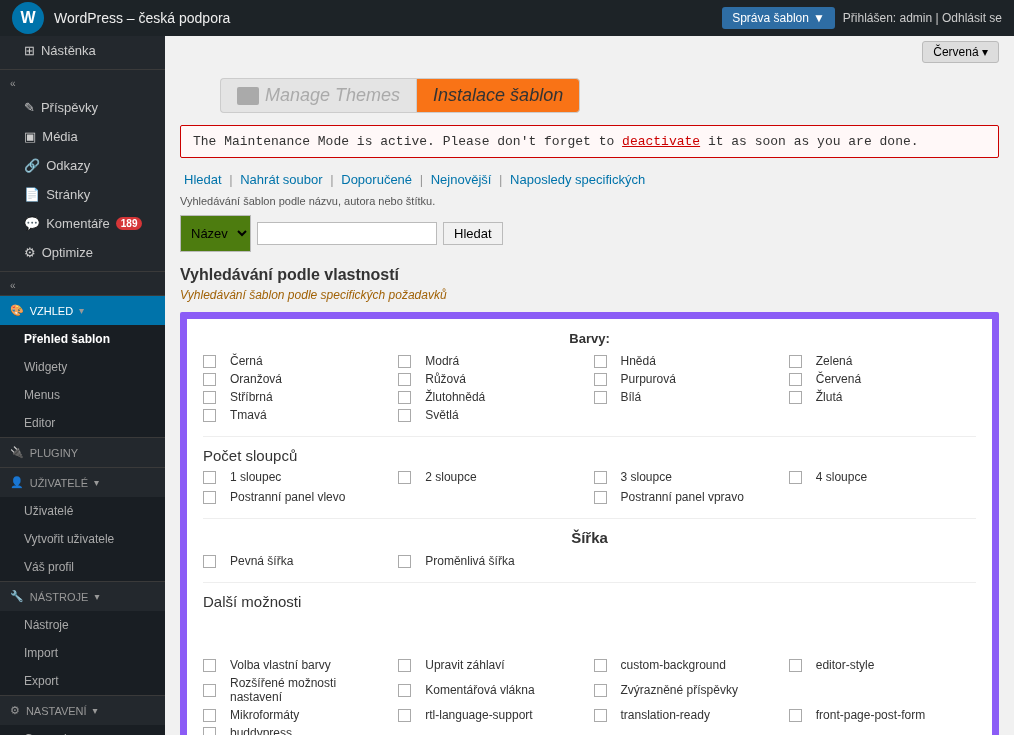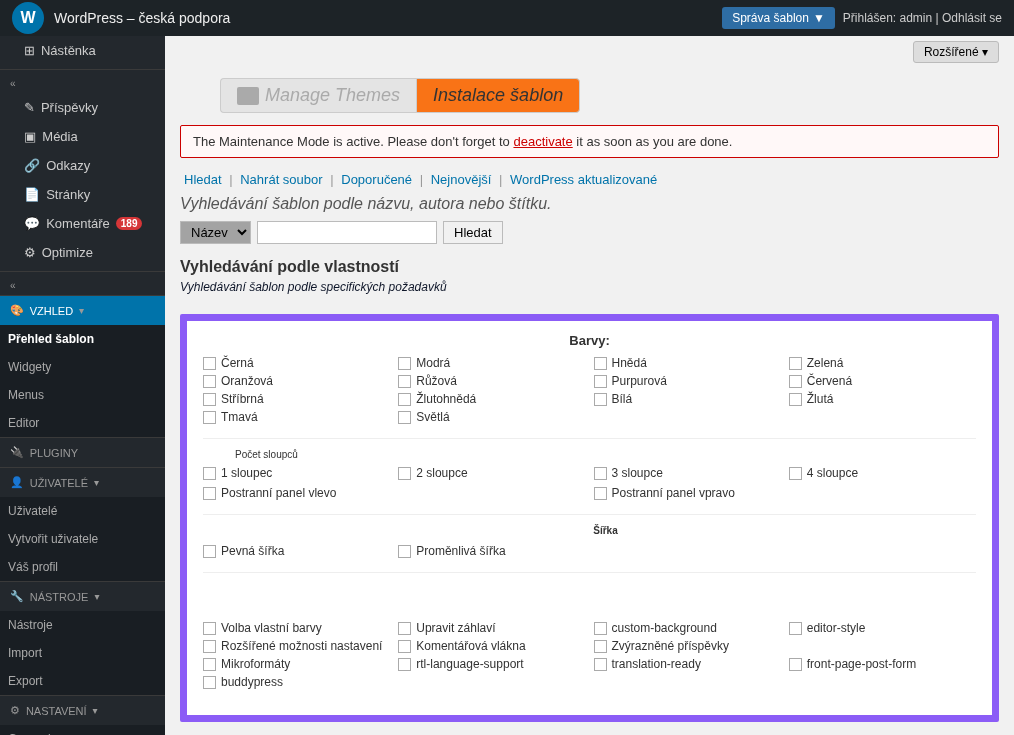--- a/index.html
+++ b/index.html
@@ -67,21 +67,21 @@
       background: #d63638;
       color: #fff;
       border-radius: 10px;
       padding: 1px 5px;
       font-size: 10px;
       font-weight: bold;
     }
     .sidebar-divider { border: none; border-top: 1px solid #3a3a3a; margin: 4px 0; }
     .collapse-arrow { color: #999; font-size: 10px; }
     .sidebar-submenu { background: #191e23; }
-    .sidebar-submenu .sidebar-item { color: #aaa; font-size: 12px; padding-left: 8px; }
+    .sidebar-submenu .sidebar-item { color: #aaa; font-size: 12px; padding-left: 24px; }
     .sidebar-submenu .sidebar-item.active { color: #fff; font-weight: bold; }
 
     
     #main {
       flex: 1;
       padding: 0;
       background: #f1f1f1;
     }
     #main-inner { padding: 10px 15px; }
 
@@ -110,32 +110,33 @@
 
     
     #alert-box {
       background: #fff8f8;
       border: 1px solid #cc0000;
       padding: 8px 12px;
       margin-bottom: 14px;
       font-size: 13px;
       color: #333;
       border-radius: 2px;
+      font-family: Liberation Mono, monospace;
     }
     #alert-box a { color: #cc0000; }
 
     
     #search-bar {
       margin-bottom: 8px;
       font-size: 13px;
     }
     #search-bar a { color: #0073aa; text-decoration: none; margin: 0 4px; }
     #search-bar .sep { color: #999; }
 
-    #search-hint { font-style: italic; color: #555; margin-bottom: 8px; font-size: 16px; }
+    #search-hint { color: #555; margin-bottom: 8px; font-size: 11px; }
 
     #search-row { display: flex; align-items: center; gap: 6px; margin-bottom: 14px; }
     #search-select {
       padding: 3px 6px;
       border: 1px solid #bbb;
       background: #fff;
       font-size: 13px;
     }
     #search-input {
       padding: 3px 6px;
@@ -147,38 +148,38 @@
       padding: 3px 10px;
       background: #f1f1f1;
       border: 1px solid #bbb;
       cursor: pointer;
       font-size: 13px;
     }
 
     
     #properties-section { margin-top: 6px; }
     #properties-title { font-size: 16px; font-weight: bold; margin-bottom: 4px; }
-    #properties-hint { font-style: italic; color: #0f172a; font-size: 12px; margin-bottom: 20px; }
+    #properties-hint { font-style: italic; color: #a16207; font-size: 12px; margin-bottom: 10px; }
 
     #properties-box {
       border: 7px solid #8b5cf6;
       background: #fff;
       padding: 12px 16px;
       border-radius: 2px;
     }
 
     .prop-section { margin-bottom: 14px; }
     .prop-section-title { font-weight: bold; text-align: center; margin-bottom: 8px; font-size: 13px; }
     .prop-grid { display: grid; grid-template-columns: repeat(4, 1fr); gap: 4px 8px; }
-    .prop-item { display: flex; align-items: center; gap: 5px; font-size: 12px; }
+    .prop-item { display: flex; align-items: center; gap: 14px; font-size: 12px; }
     .prop-checkbox { width: 13px; height: 13px; border: 1px solid #aaa; background: #fff; display: inline-block; flex-shrink: 0; cursor: pointer; }
 
     .section-divider { border: none; border-top: 1px solid #eee; margin: 10px 0; }
 
-    .prop-subsection-title { font-size: 10px; font-weight: normal; margin-bottom: 6px; margin-left: 32px; }
+    .prop-subsection-title { font-size: 15px; font-weight: normal; margin-bottom: 6px; }
     .col-grid { display: grid; grid-template-columns: repeat(4, 1fr); gap: 4px 8px; }
     .col-grid-2 { display: grid; grid-template-columns: repeat(2, 1fr); gap: 4px 8px; margin-bottom: 4px; }
 
     .width-grid { display: grid; grid-template-columns: repeat(4, 1fr); gap: 4px 8px; }
 
     .dalsi-grid { display: grid; grid-template-columns: repeat(4, 1fr); gap: 4px 8px; margin-top: 48px; }
   </style>
 </head>
 <body>
 
@@ -305,21 +306,21 @@
       <div class="sidebar-item sub">
         <span>General</span>
       </div>
 
     </div>
 
   </div>
 
   <div id="main">
     <div id="help-bar">
-      <button id="help-btn">Rozšířené ▾</button>
+      <button id="help-btn">Červená ▾</button>
     </div>
     <div id="main-inner">
 
       <div id="tabs">
         <div style="display:flex;align-items:center;background:#e4e4e4;border:1px solid #ccc;padding:6px 16px;cursor:pointer;border-right:none;border-radius:4px 0 0 4px;margin-left:40px;">
           <span style="display:inline-block;width:22px;height:18px;background:#aaa;border-radius:2px;margin-right:6px;vertical-align:middle;"></span>
           <span style="font-size:18px;font-style:italic;color:#aaa;">Manage Themes</span>
         </div>
         <div style="display:flex;align-items:center;background:#f97316;border:1px solid #ccc;padding:6px 16px;cursor:pointer;font-size:18px;font-style:italic;border-radius:0 4px 4px 0;">
           <span>Instalace šablon</span>
@@ -332,27 +333,27 @@
 
       <div id="search-bar">
         <a href="#">Hledat</a>
         <span class="sep">|</span>
         <a href="#">Nahrát soubor</a>
         <span class="sep">|</span>
         <a href="#">Doporučené</a>
         <span class="sep">|</span>
         <a href="#">Nejnovější</a>
         <span class="sep">|</span>
-        <a href="#">WordPress aktualizované</a>
+        <a href="#">Naposledy specifických</a>
       </div>
 
       <div id="search-hint">Vyhledávání šablon podle názvu, autora nebo štítku.</div>
 
       <div id="search-row">
-        <select id="search-select" style="padding:2px 6px;border:1px solid #bbb;background:#a3a3a3;font-size:13px;">
+        <select id="search-select" style="padding:9px 6px;border:1px solid #bbb;background:#4d7c0f;font-size:13px;">
           <option>Název</option>
           <option>Autor</option>
           <option>Štítek</option>
         </select>
         <input type="text" id="search-input" style="padding: 3px 6px; border: 1px solid rgb(187, 187, 187); width: 180px; font-size: 13px;">
         <button id="search-submit" style="padding:3px 10px;background:#f1f1f1;border:1px solid #bbb;cursor:pointer;font-size:13px;">Hledat</button>
       </div>
 
       <div id="properties-section">
         <div id="properties-title">Vyhledávání podle vlastností</div>
@@ -469,20 +470,21 @@
               <div class="prop-item">
                   <span class="prop-checkbox"></span>
                   <span>Proměnlivá šířka</span>
                 </div>
             </div>
           </div>
 
           <hr class="section-divider">
 
           <div class="prop-section">
+            <div class="prop-subsection-title">Další možnosti</div>
             <div class="dalsi-grid">
               <div class="prop-item">
                   <span class="prop-checkbox"></span>
                   <span>Volba vlastní barvy</span>
                 </div>
               <div class="prop-item">
                   <span class="prop-checkbox"></span>
                   <span>Upravit záhlaví</span>
                 </div>
               <div class="prop-item">

